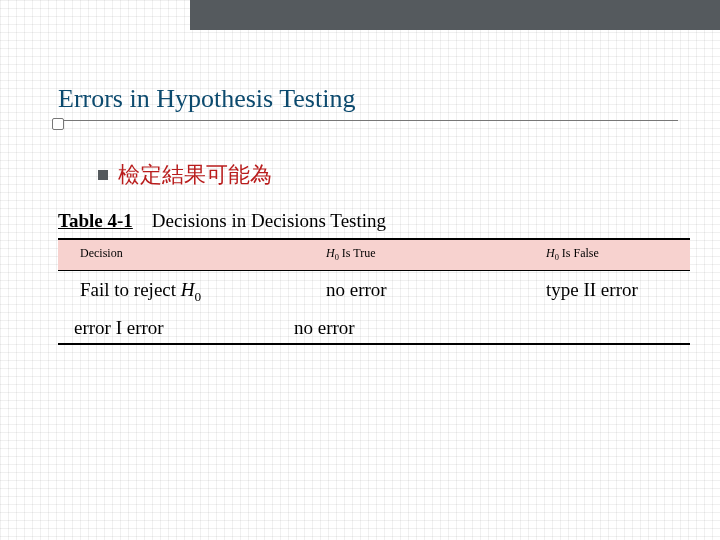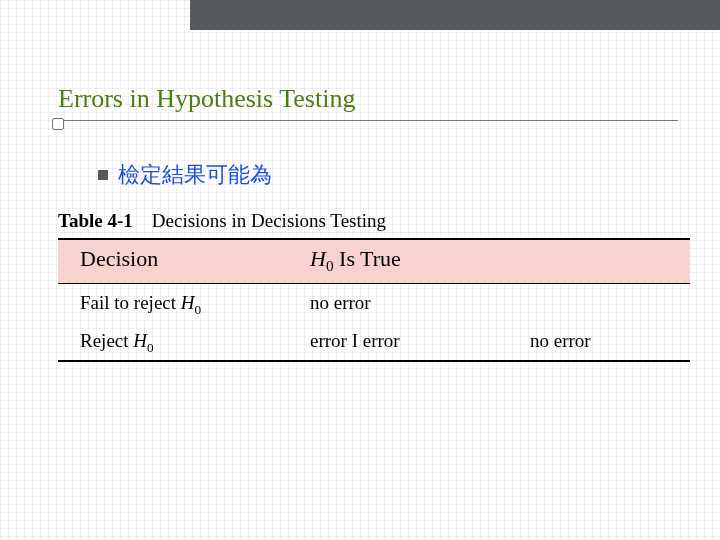--- a/index.html
+++ b/index.html
@@ -38,21 +38,21 @@
   }
   .title-wrap {
     position: absolute;
     top: 84px;
     left: 58px;
     right: 40px;
   }
   .title {
     font-size: 26px;
     font-family: "Times New Roman", serif;
-    color: #4d7c0f;
+    color: #0c4a6e;
   }
   .title-underline {
     margin-top: 6px;
     border-bottom: 1px solid #777;
     width: 620px;
   }
   
   .title-node {
     position: absolute;
     left: -6px;
@@ -62,21 +62,21 @@
     border: 1px solid #777;
     background: #fff;
     border-radius: 2px;
   }
   .subtitle-row {
     position: absolute;
     top: 160px;
     left: 98px;
     font-size: 22px;
     font-family: "PMingLiU", "Times New Roman", serif;
-    color: #1d4ed8;
+    color: #b91c1c;
     display: flex;
     align-items: center;
     gap: 10px;
   }
   .bullet {
     width: 10px;
     height: 10px;
     background: #555a5e;
     display: inline-block;
   }
@@ -84,37 +84,37 @@
   .table-area {
     position: absolute;
     top: 210px;
     left: 58px;
     right: 30px;
   }
   .tbl-caption {
     font-size: 19px;
     margin-bottom: 6px;
   }
-  .tbl-caption b { font-weight: bold; }
+  .tbl-caption b { font-weight: bold; text-decoration: underline; }
   .hr-thick { border: 0; border-top: 2px solid #000; margin: 0; }
   .hr-thin  { border: 0; border-top: 1px solid #000; margin: 0; }
 
   .hdr-row {
     display: flex;
     background: #f7d2cf; 
     padding: 6px 0 8px 0;
-    font-size: 22px;
+    font-size: 12px;
   }
   .body-row {
     display: flex;
     padding: 8px 0 4px 0;
     font-size: 19px;
   }
   .c1 { flex: 0 0 230px; padding-left: 22px; }
-  .c2 { flex: 0 0 220px; }
+  .c2 { flex: 0 0 220px; margin-left: 16px; }
   .c3 { flex: 1 1 auto; }
   .ital { font-style: italic; }
   sub { font-size: 0.7em; }
 </style>
 </head>
 <body>
 
 <div class="grid"></div>
 <div class="topbar"></div>
 
@@ -139,35 +139,36 @@
       <span>Decisions in Decisions Testing</span>
     </div>
 
     <hr class="hr-thick">
 
     <div class="hdr-row">
       <div class="c1">Decision</div>
       <div class="c2">
         <span class="ital">H</span><sub>0</sub><span> Is True</span>
       </div>
+      <div class="c3">
+        <span class="ital">H</span><sub>0</sub><span> Is False</span>
+      </div>
     </div>
 
     <hr class="hr-thin">
 
     <div class="body-row">
       <div class="c1">
         <span>Fail to reject </span><span class="ital">H</span><sub>0</sub>
       </div>
       <div class="c2">no error</div>
+      <div class="c3">type II error</div>
     </div>
 
     <div class="body-row">
-      <div class="c1">
-        <span>Reject </span><span class="ital">H</span><sub>0</sub>
-      </div>
       <div class="c2">error I error</div>
       <div class="c3">no error</div>
     </div>
 
     <hr class="hr-thick">
 
   </div>
 </div>
 
 </body></html>

